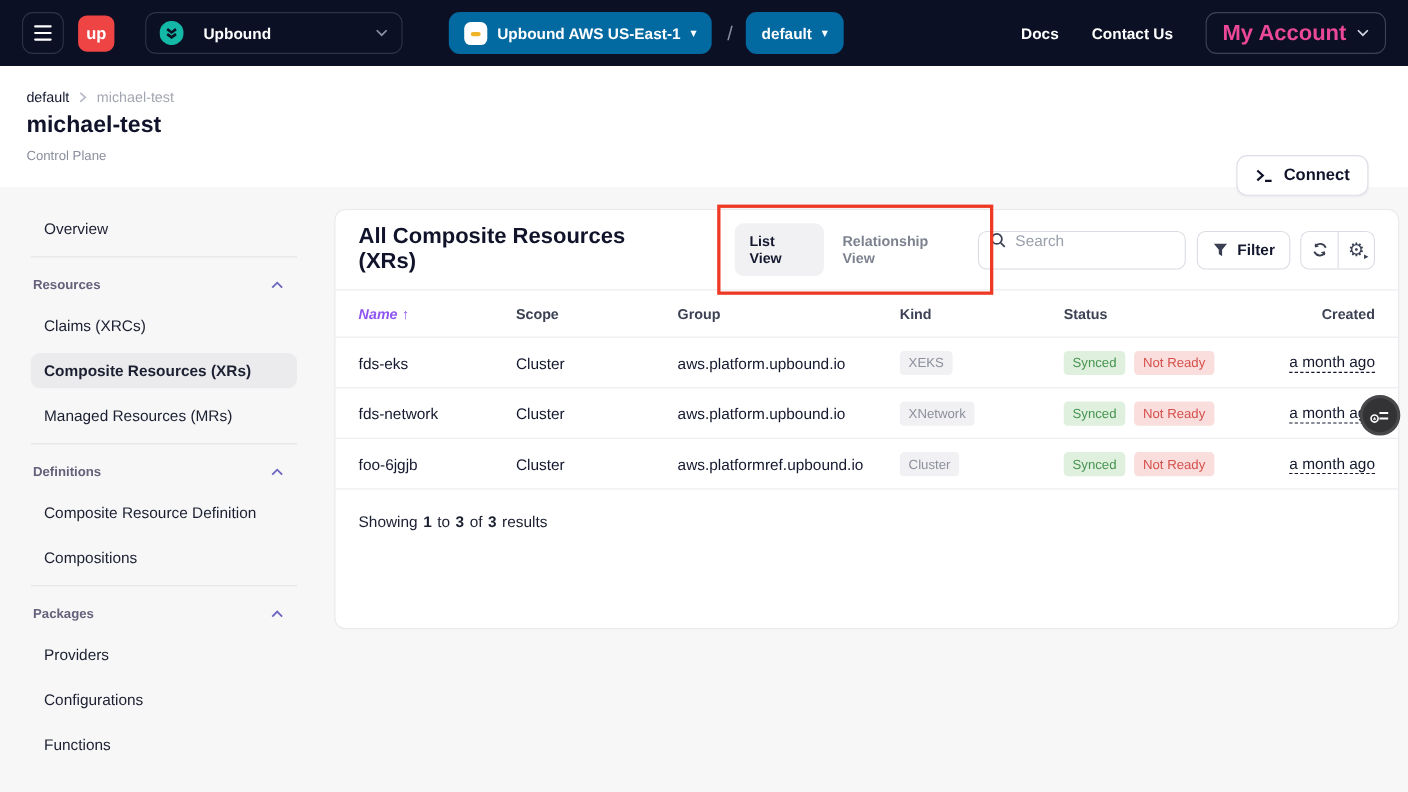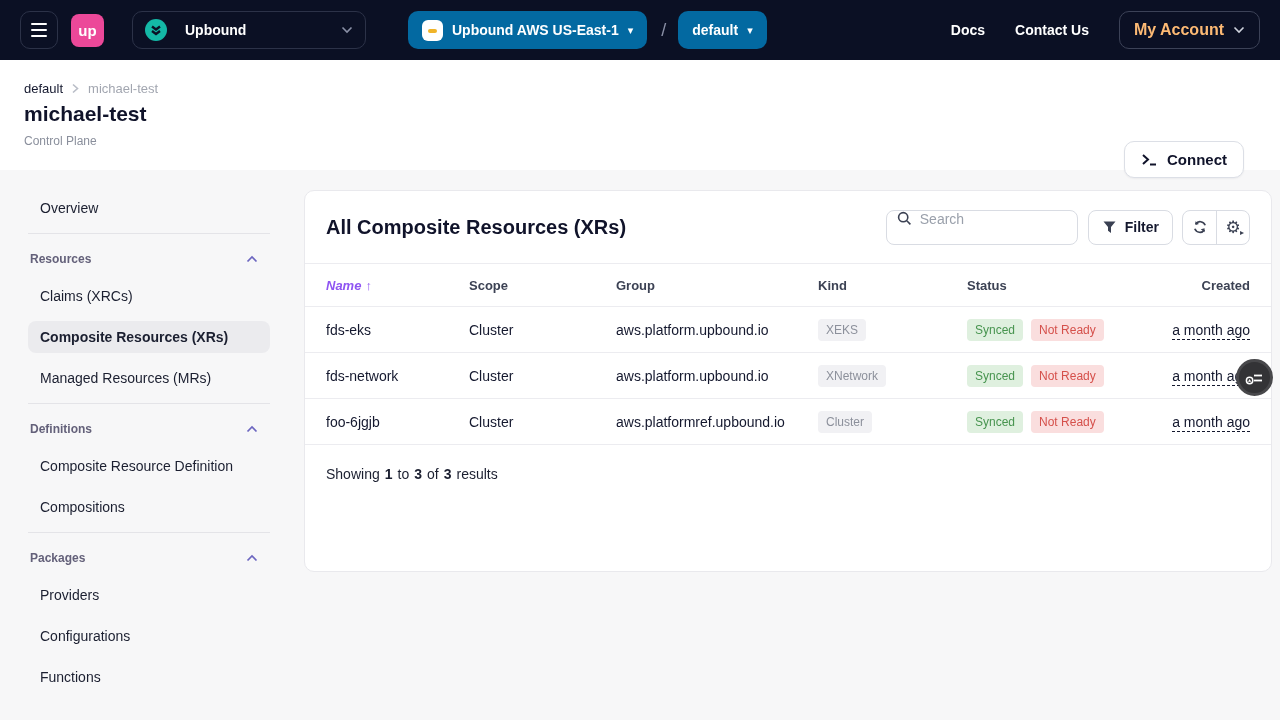--- a/index.html
+++ b/index.html
@@ -5,39 +5,39 @@
   * { margin:0; padding:0; box-sizing:border-box; }
   html,body { width:1280px; height:720px; overflow:hidden;
     font-family:"Liberation Sans","DejaVu Sans",sans-serif; background:#f7f7f8; }
 
   
   .topbar { position:absolute; left:0; top:0; width:1280px; height:60px;
     background:#0b1024; display:flex; align-items:center; padding:0 20px; }
   .hamburger { width:38px; height:38px; border:1px solid #2c3248; border-radius:10px;
     display:flex; flex-direction:column; justify-content:center; align-items:center; gap:4px; cursor:pointer; }
   .hamburger i { display:block; width:16px; height:2px; background:#fff; border-radius:2px; }
-  .logo { width:33px; height:33px; border-radius:8px; background:#ec4899; color:#fff;
+  .logo { width:33px; height:33px; border-radius:8px; background:#ef4444; color:#fff;
     font-weight:bold; font-size:15px; display:flex; align-items:center; justify-content:center; margin-left:13px; }
   .org-select { margin-left:28px; width:234px; height:38px; border:1px solid #2c3248; border-radius:10px;
     display:flex; align-items:center; padding:0 12px; gap:18px; cursor:pointer; }
   .org-select .label { color:#fff; font-size:14px; font-weight:bold; flex:1; }
   .pill { height:38px; background:#0369a1; border-radius:10px; display:flex; align-items:center;
     gap:9px; padding:0 14px; cursor:pointer; }
   .pill .label { color:#fff; font-size:14px; font-weight:bold; }
   .caret { color:#fff; font-size:11px; }
   .cp-pill { margin-left:42px; }
   .cp-icon { width:21px; height:21px; background:#fff; border-radius:6px; position:relative; }
   .cp-icon::after { content:""; position:absolute; left:6px; top:9px; width:9px; height:4px;
     border-radius:2px; background:#f0b429; }
   .slash { color:#8a90a6; font-size:18px; margin:0 12px 0 14px; }
   .top-right { margin-left:auto; display:flex; align-items:center; gap:30px; }
   .top-link { color:#fff; font-size:14px; font-weight:bold; cursor:pointer; }
   .account-btn { border:1px solid #3c4257; border-radius:10px; height:38px; padding:0 14px;
     display:flex; align-items:center; gap:9px; cursor:pointer; }
-  .account-btn .label { color:#fdba74; font-size:16px; font-weight:bold; }
+  .account-btn .label { color:#ec4899; font-size:20px; font-weight:bold; }
 
   
   .page-header { position:absolute; left:0; top:60px; width:1280px; height:110px; background:#fff; }
   .crumbs { position:absolute; left:24px; top:21px; display:flex; align-items:center; gap:8px; font-size:13px; }
   .crumb-a { color:#14182e; cursor:pointer; }
   .crumb-b { color:#a2a6b0; }
   .page-title { position:absolute; left:24px; top:42px; font-size:21px; font-weight:800; color:#10132a; }
   .page-sub { position:absolute; left:24px; top:74px; font-size:12px; color:#8a8f9c; }
   .connect-btn { position:absolute; right:36px; top:81px; height:37px; background:#fff;
     border:1px solid #dcdfe6; border-radius:10px; display:flex; align-items:center; gap:9px;
@@ -214,20 +214,25 @@
     </span>
   </div>
   <div class="side-item">Providers</div>
   <div class="side-item">Configurations</div>
   <div class="side-item">Functions</div>
 </div>
 
 <div class="card">
   <div class="card-header">
     <div class="card-title">All Composite Resources (XRs)</div>
+    <div class="toggle-wrap">
+      <div class="annotation-box"></div>
+      <div class="toggle-active">List View</div>
+      <div class="toggle-inactive">Relationship View</div>
+    </div>
     <div class="search-box">
       <span style="display:flex;">
         <svg width="15" height="15" viewBox="0 0 15 15">
             <circle cx="6.2" cy="6.2" r="4.6" fill="none" stroke="#3a4052" stroke-width="1.6"></circle>
           <line x1="9.8" y1="9.8" x2="13.4" y2="13.4" stroke="#3a4052" stroke-width="1.6"></line>
           </svg>
       </span>
       <input type="text" placeholder="Search" style="">
     </div>
     <div class="filter-btn">

